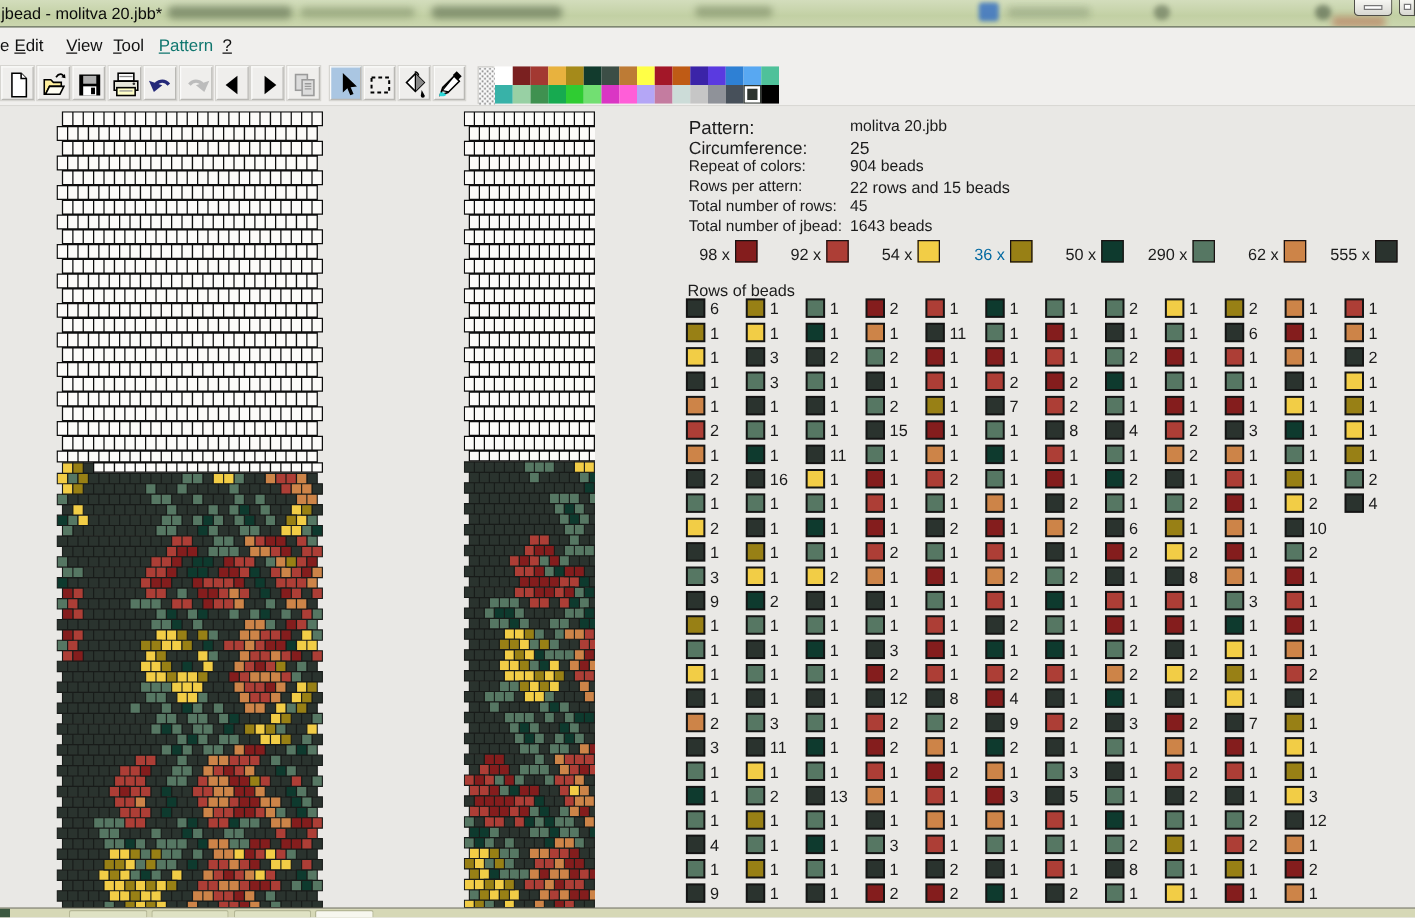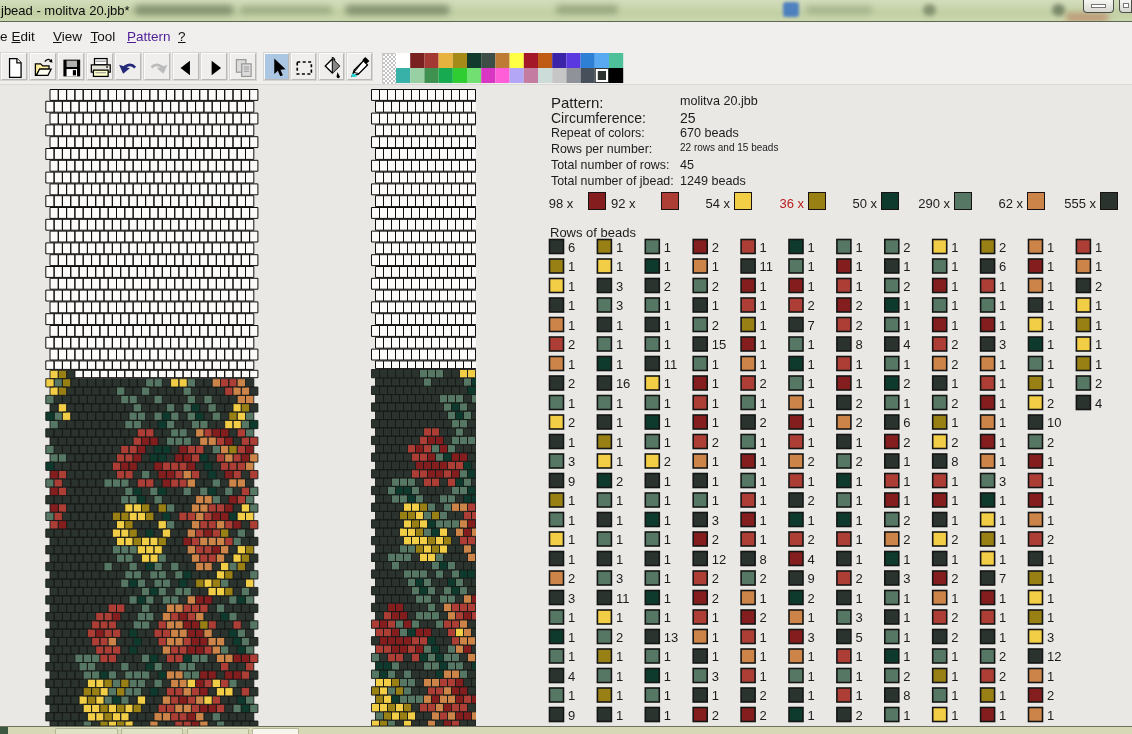--- a/index.html
+++ b/index.html
@@ -18,21 +18,21 @@
       <div style="position:absolute;left:3px;top:3px;width:6px;height:5px;background:#fff;border:1px solid #777"></div>
     </div>
     <div style="position:absolute;left:1px;top:3px;font-size:13px;color:#0a0a0a">jbead - molitva 20.jbb*</div>
   </div>
 <div style="position:absolute;left:0;top:21px;width:1132px;height:1.5px;background:#5e6850"></div>
 <div style="position:absolute;left:0;top:22px;width:1132px;height:63px;background:#f0efed;border-bottom:1px solid #d9d8d4"></div>
 <div style="position:absolute;left:0px;top:29px;font-size:13.5px;color:#111">e</div>
 <div style="position:absolute;left:11.5px;top:29px;font-size:13.5px;color:#111"><u>E</u>dit</div>
 <div style="position:absolute;left:53px;top:29px;font-size:13.5px;color:#111"><u>V</u>iew</div>
 <div style="position:absolute;left:90.5px;top:29px;font-size:13.5px;color:#111"><u>T</u>ool</div>
-<div style="position:absolute;left:127px;top:29px;font-size:13.5px;color:#4c1d95"><u>P</u>attern</div>
+<div style="position:absolute;left:127px;top:29px;font-size:13.5px;color:#0f766e"><u>P</u>attern</div>
 <div style="position:absolute;left:178px;top:29px;font-size:13.5px;color:#111"><u>?</u></div>
 <div style="position:absolute;top:53px;height:27px;background:#efeeec;border:1px solid;border-color:#fbfbfa #b9b8b4 #b9b8b4 #fbfbfa;box-shadow:0 0 0 1px #d6d5d1;left:1px;width:26px"><svg width="26" height="27" viewBox="0.8 0 24.8 25">
       <path d="M8 4h7l4 4v14H8z" fill="#fff" stroke="#000" stroke-width="1.2"></path>
       <path d="M15 4v4h4" fill="#fff" stroke="#000" stroke-width="1.2"></path>
     </svg></div>
 <div style="position:absolute;top:53px;height:27px;background:#efeeec;border:1px solid;border-color:#fbfbfa #b9b8b4 #b9b8b4 #fbfbfa;box-shadow:0 0 0 1px #d6d5d1;left:30px;width:26px"><svg width="26" height="27" viewBox="0.8 0 24.8 25">
       <path d="M5 9v11h12l3-7H9l-2 4V9h5l1.5 2H19" fill="none"></path>
       <path d="M5 20V9h5l2 2h6v3H9l-3 6z" fill="#ffef9e" stroke="#000" stroke-width="1.2"></path>
       <path d="M9 14h11l-3 6H6z" fill="#fffef2" stroke="#000" stroke-width="1.2"></path>
       <path d="M14 7c2-3 5-3 6 0" fill="none" stroke="#000" stroke-width="1.3"></path>
@@ -158,34 +158,34 @@
       <path d="M80.5 414.1h8v8.3h-8zM88.5 414.1h8v8.3h-8zM88.5 430.8h8v8.3h-8zM84.5 439.1h8v8.3h-8zM100.5 439.1h8v8.3h-8zM92.5 455.9h8v8.3h-8zM96.5 464.2h8v8.3h-8zM92.5 505.9h8v8.3h-8zM72.5 514.3h8v8.3h-8zM76.5 522.6h8v8.3h-8zM88.5 531.0h8v8.3h-8zM92.5 539.3h8v8.3h-8zM88.5 547.7h8v8.3h-8zM96.5 547.7h8v8.3h-8zM84.5 556.0h8v8.3h-8zM96.5 564.4h8v8.3h-8zM72.5 581.1h8v8.3h-8zM80.5 581.1h8v8.3h-8zM52.5 589.5h8v8.3h-8zM60.5 589.5h8v8.3h-8zM72.5 597.8h8v8.3h-8zM52.5 606.1h8v8.3h-8zM68.5 606.1h8v8.3h-8zM76.5 606.1h8v8.3h-8zM64.5 614.5h8v8.3h-8zM60.5 622.8h8v8.3h-8zM76.5 622.8h8v8.3h-8zM100.5 622.8h8v8.3h-8zM56.5 631.2h8v5.8h-8z" fill="#cd8448" stroke="#181b19" stroke-width="0.9"></path>
       <path d="M88.5 280.5h8v8.3h-8zM96.5 280.5h8v8.3h-8zM32.5 414.1h8v8.3h-8zM40.5 414.1h8v8.3h-8zM44.5 422.4h8v8.3h-8zM32.5 430.8h8v8.3h-8zM48.5 430.8h8v8.3h-8zM28.5 439.1h8v8.3h-8zM36.5 439.1h8v8.3h-8zM68.5 439.1h8v8.3h-8zM32.5 447.5h8v8.3h-8zM40.5 447.5h8v8.3h-8zM48.5 447.5h8v8.3h-8zM64.5 447.5h8v8.3h-8zM52.5 455.9h8v8.3h-8zM68.5 455.9h8v8.3h-8zM48.5 464.2h8v8.3h-8zM56.5 464.2h8v8.3h-8zM84.5 539.3h8v8.3h-8zM4.5 589.5h8v8.3h-8zM12.5 589.5h8v8.3h-8zM8.5 597.8h8v8.3h-8zM12.5 606.1h8v8.3h-8zM0.5 614.5h8v8.3h-8zM8.5 614.5h8v8.3h-8zM24.5 614.5h8v8.3h-8zM20.5 622.8h8v8.3h-8zM36.5 622.8h8v8.3h-8zM0.5 631.2h8v5.8h-8zM32.5 631.2h8v5.8h-8z" fill="#f2cd46" stroke="#181b19" stroke-width="0.9"></path>
       <path d="M48.5 414.1h8v8.3h-8zM28.5 422.4h8v8.3h-8zM36.5 422.4h8v8.3h-8zM60.5 422.4h8v8.3h-8zM40.5 430.8h8v8.3h-8zM44.5 439.1h8v8.3h-8zM56.5 447.5h8v8.3h-8zM72.5 447.5h8v8.3h-8zM44.5 455.9h8v8.3h-8zM60.5 455.9h8v8.3h-8zM20.5 589.5h8v8.3h-8zM0.5 597.8h8v8.3h-8zM24.5 597.8h8v8.3h-8zM4.5 606.1h8v8.3h-8zM16.5 614.5h8v8.3h-8zM32.5 614.5h8v8.3h-8zM12.5 622.8h8v8.3h-8zM28.5 622.8h8v8.3h-8zM8.5 631.2h8v5.8h-8z" fill="#988015" stroke="#181b19" stroke-width="0.9"></path>
       <path d="M0.5 0.5h8v10.9h-8zM8.5 0.5h8v10.9h-8zM16.5 0.5h8v10.9h-8zM24.5 0.5h8v10.9h-8zM32.5 0.5h8v10.9h-8zM40.5 0.5h8v10.9h-8zM48.5 0.5h8v10.9h-8zM56.5 0.5h8v10.9h-8zM64.5 0.5h8v10.9h-8zM72.5 0.5h8v10.9h-8zM80.5 0.5h8v10.9h-8zM88.5 0.5h8v10.9h-8zM96.5 0.5h8v10.9h-8zM4.5 12.3h8v10.9h-8zM12.5 12.3h8v10.9h-8zM20.5 12.3h8v10.9h-8zM28.5 12.3h8v10.9h-8zM36.5 12.3h8v10.9h-8zM44.5 12.3h8v10.9h-8zM52.5 12.3h8v10.9h-8zM60.5 12.3h8v10.9h-8zM68.5 12.3h8v10.9h-8zM76.5 12.3h8v10.9h-8zM84.5 12.3h8v10.9h-8zM92.5 12.3h8v10.9h-8zM100.5 12.3h8v10.9h-8zM0.5 24.1h8v10.9h-8zM8.5 24.1h8v10.9h-8zM16.5 24.1h8v10.9h-8zM24.5 24.1h8v10.9h-8zM32.5 24.1h8v10.9h-8zM40.5 24.1h8v10.9h-8zM48.5 24.1h8v10.9h-8zM56.5 24.1h8v10.9h-8zM64.5 24.1h8v10.9h-8zM72.5 24.1h8v10.9h-8zM80.5 24.1h8v10.9h-8zM88.5 24.1h8v10.9h-8zM96.5 24.1h8v10.9h-8zM4.5 35.9h8v10.9h-8zM12.5 35.9h8v10.9h-8zM20.5 35.9h8v10.9h-8zM28.5 35.9h8v10.9h-8zM36.5 35.9h8v10.9h-8zM44.5 35.9h8v10.9h-8zM52.5 35.9h8v10.9h-8zM60.5 35.9h8v10.9h-8zM68.5 35.9h8v10.9h-8zM76.5 35.9h8v10.9h-8zM84.5 35.9h8v10.9h-8zM92.5 35.9h8v10.9h-8zM100.5 35.9h8v10.9h-8zM0.5 47.7h8v10.9h-8zM8.5 47.7h8v10.9h-8zM16.5 47.7h8v10.9h-8zM24.5 47.7h8v10.9h-8zM32.5 47.7h8v10.9h-8zM40.5 47.7h8v10.9h-8zM48.5 47.7h8v10.9h-8zM56.5 47.7h8v10.9h-8zM64.5 47.7h8v10.9h-8zM72.5 47.7h8v10.9h-8zM80.5 47.7h8v10.9h-8zM88.5 47.7h8v10.9h-8zM96.5 47.7h8v10.9h-8zM4.5 59.5h8v10.9h-8zM12.5 59.5h8v10.9h-8zM20.5 59.5h8v10.9h-8zM28.5 59.5h8v10.9h-8zM36.5 59.5h8v10.9h-8zM44.5 59.5h8v10.9h-8zM52.5 59.5h8v10.9h-8zM60.5 59.5h8v10.9h-8zM68.5 59.5h8v10.9h-8zM76.5 59.5h8v10.9h-8zM84.5 59.5h8v10.9h-8zM92.5 59.5h8v10.9h-8zM100.5 59.5h8v10.9h-8zM0.5 71.3h8v10.9h-8zM8.5 71.3h8v10.9h-8zM16.5 71.3h8v10.9h-8zM24.5 71.3h8v10.9h-8zM32.5 71.3h8v10.9h-8zM40.5 71.3h8v10.9h-8zM48.5 71.3h8v10.9h-8zM56.5 71.3h8v10.9h-8zM64.5 71.3h8v10.9h-8zM72.5 71.3h8v10.9h-8zM80.5 71.3h8v10.9h-8zM88.5 71.3h8v10.9h-8zM96.5 71.3h8v10.9h-8zM4.5 83.1h8v10.9h-8zM12.5 83.1h8v10.9h-8zM20.5 83.1h8v10.9h-8zM28.5 83.1h8v10.9h-8zM36.5 83.1h8v10.9h-8zM44.5 83.1h8v10.9h-8zM52.5 83.1h8v10.9h-8zM60.5 83.1h8v10.9h-8zM68.5 83.1h8v10.9h-8zM76.5 83.1h8v10.9h-8zM84.5 83.1h8v10.9h-8zM92.5 83.1h8v10.9h-8zM100.5 83.1h8v10.9h-8zM0.5 94.9h8v10.9h-8zM8.5 94.9h8v10.9h-8zM16.5 94.9h8v10.9h-8zM24.5 94.9h8v10.9h-8zM32.5 94.9h8v10.9h-8zM40.5 94.9h8v10.9h-8zM48.5 94.9h8v10.9h-8zM56.5 94.9h8v10.9h-8zM64.5 94.9h8v10.9h-8zM72.5 94.9h8v10.9h-8zM80.5 94.9h8v10.9h-8zM88.5 94.9h8v10.9h-8zM96.5 94.9h8v10.9h-8zM4.5 106.7h8v10.9h-8zM12.5 106.7h8v10.9h-8zM20.5 106.7h8v10.9h-8zM28.5 106.7h8v10.9h-8zM36.5 106.7h8v10.9h-8zM44.5 106.7h8v10.9h-8zM52.5 106.7h8v10.9h-8zM60.5 106.7h8v10.9h-8zM68.5 106.7h8v10.9h-8zM76.5 106.7h8v10.9h-8zM84.5 106.7h8v10.9h-8zM92.5 106.7h8v10.9h-8zM100.5 106.7h8v10.9h-8zM0.5 118.5h8v10.9h-8zM8.5 118.5h8v10.9h-8zM16.5 118.5h8v10.9h-8zM24.5 118.5h8v10.9h-8zM32.5 118.5h8v10.9h-8zM40.5 118.5h8v10.9h-8zM48.5 118.5h8v10.9h-8zM56.5 118.5h8v10.9h-8zM64.5 118.5h8v10.9h-8zM72.5 118.5h8v10.9h-8zM80.5 118.5h8v10.9h-8zM88.5 118.5h8v10.9h-8zM96.5 118.5h8v10.9h-8zM4.5 130.3h8v10.9h-8zM12.5 130.3h8v10.9h-8zM20.5 130.3h8v10.9h-8zM28.5 130.3h8v10.9h-8zM36.5 130.3h8v10.9h-8zM44.5 130.3h8v10.9h-8zM52.5 130.3h8v10.9h-8zM60.5 130.3h8v10.9h-8zM68.5 130.3h8v10.9h-8zM76.5 130.3h8v10.9h-8zM84.5 130.3h8v10.9h-8zM92.5 130.3h8v10.9h-8zM100.5 130.3h8v10.9h-8zM0.5 142.1h8v10.9h-8zM8.5 142.1h8v10.9h-8zM16.5 142.1h8v10.9h-8zM24.5 142.1h8v10.9h-8zM32.5 142.1h8v10.9h-8zM40.5 142.1h8v10.9h-8zM48.5 142.1h8v10.9h-8zM56.5 142.1h8v10.9h-8zM64.5 142.1h8v10.9h-8zM72.5 142.1h8v10.9h-8zM80.5 142.1h8v10.9h-8zM88.5 142.1h8v10.9h-8zM96.5 142.1h8v10.9h-8zM4.5 153.9h8v10.9h-8zM12.5 153.9h8v10.9h-8zM20.5 153.9h8v10.9h-8zM28.5 153.9h8v10.9h-8zM36.5 153.9h8v10.9h-8zM44.5 153.9h8v10.9h-8zM52.5 153.9h8v10.9h-8zM60.5 153.9h8v10.9h-8zM68.5 153.9h8v10.9h-8zM76.5 153.9h8v10.9h-8zM84.5 153.9h8v10.9h-8zM92.5 153.9h8v10.9h-8zM100.5 153.9h8v10.9h-8zM0.5 165.7h8v10.9h-8zM8.5 165.7h8v10.9h-8zM16.5 165.7h8v10.9h-8zM24.5 165.7h8v10.9h-8zM32.5 165.7h8v10.9h-8zM40.5 165.7h8v10.9h-8zM48.5 165.7h8v10.9h-8zM56.5 165.7h8v10.9h-8zM64.5 165.7h8v10.9h-8zM72.5 165.7h8v10.9h-8zM80.5 165.7h8v10.9h-8zM88.5 165.7h8v10.9h-8zM96.5 165.7h8v10.9h-8zM4.5 177.5h8v10.9h-8zM12.5 177.5h8v10.9h-8zM20.5 177.5h8v10.9h-8zM28.5 177.5h8v10.9h-8zM36.5 177.5h8v10.9h-8zM44.5 177.5h8v10.9h-8zM52.5 177.5h8v10.9h-8zM60.5 177.5h8v10.9h-8zM68.5 177.5h8v10.9h-8zM76.5 177.5h8v10.9h-8zM84.5 177.5h8v10.9h-8zM92.5 177.5h8v10.9h-8zM100.5 177.5h8v10.9h-8zM0.5 189.3h8v10.9h-8zM8.5 189.3h8v10.9h-8zM16.5 189.3h8v10.9h-8zM24.5 189.3h8v10.9h-8zM32.5 189.3h8v10.9h-8zM40.5 189.3h8v10.9h-8zM48.5 189.3h8v10.9h-8zM56.5 189.3h8v10.9h-8zM64.5 189.3h8v10.9h-8zM72.5 189.3h8v10.9h-8zM80.5 189.3h8v10.9h-8zM88.5 189.3h8v10.9h-8zM96.5 189.3h8v10.9h-8zM4.5 201.1h8v10.9h-8zM12.5 201.1h8v10.9h-8zM20.5 201.1h8v10.9h-8zM28.5 201.1h8v10.9h-8zM36.5 201.1h8v10.9h-8zM44.5 201.1h8v10.9h-8zM52.5 201.1h8v10.9h-8zM60.5 201.1h8v10.9h-8zM68.5 201.1h8v10.9h-8zM76.5 201.1h8v10.9h-8zM84.5 201.1h8v10.9h-8zM92.5 201.1h8v10.9h-8zM100.5 201.1h8v10.9h-8zM0.5 212.9h8v10.9h-8zM8.5 212.9h8v10.9h-8zM16.5 212.9h8v10.9h-8zM24.5 212.9h8v10.9h-8zM32.5 212.9h8v10.9h-8zM40.5 212.9h8v10.9h-8zM48.5 212.9h8v10.9h-8zM56.5 212.9h8v10.9h-8zM64.5 212.9h8v10.9h-8zM72.5 212.9h8v10.9h-8zM80.5 212.9h8v10.9h-8zM88.5 212.9h8v10.9h-8zM96.5 212.9h8v10.9h-8zM4.5 224.7h8v10.9h-8zM12.5 224.7h8v10.9h-8zM20.5 224.7h8v10.9h-8zM28.5 224.7h8v10.9h-8zM36.5 224.7h8v10.9h-8zM44.5 224.7h8v10.9h-8zM52.5 224.7h8v10.9h-8zM60.5 224.7h8v10.9h-8zM68.5 224.7h8v10.9h-8zM76.5 224.7h8v10.9h-8zM84.5 224.7h8v10.9h-8zM92.5 224.7h8v10.9h-8zM100.5 224.7h8v10.9h-8zM0.5 236.5h8v10.9h-8zM8.5 236.5h8v10.9h-8zM16.5 236.5h8v10.9h-8zM24.5 236.5h8v10.9h-8zM32.5 236.5h8v10.9h-8zM40.5 236.5h8v10.9h-8zM48.5 236.5h8v10.9h-8zM56.5 236.5h8v10.9h-8zM64.5 236.5h8v10.9h-8zM72.5 236.5h8v10.9h-8zM80.5 236.5h8v10.9h-8zM88.5 236.5h8v10.9h-8zM96.5 236.5h8v10.9h-8zM4.5 248.3h8v10.9h-8zM12.5 248.3h8v10.9h-8zM20.5 248.3h8v10.9h-8zM28.5 248.3h8v10.9h-8zM36.5 248.3h8v10.9h-8zM44.5 248.3h8v10.9h-8zM52.5 248.3h8v10.9h-8zM60.5 248.3h8v10.9h-8zM68.5 248.3h8v10.9h-8zM76.5 248.3h8v10.9h-8zM84.5 248.3h8v10.9h-8zM92.5 248.3h8v10.9h-8zM100.5 248.3h8v10.9h-8zM0.5 260.1h8v10.9h-8zM8.5 260.1h8v10.9h-8zM16.5 260.1h8v10.9h-8zM24.5 260.1h8v10.9h-8zM32.5 260.1h8v10.9h-8zM40.5 260.1h8v10.9h-8zM48.5 260.1h8v10.9h-8zM56.5 260.1h8v10.9h-8zM64.5 260.1h8v10.9h-8zM72.5 260.1h8v10.9h-8zM80.5 260.1h8v10.9h-8zM88.5 260.1h8v10.9h-8zM96.5 260.1h8v10.9h-8zM4.5 271.9h8v7.7h-8zM12.5 271.9h8v7.7h-8zM20.5 271.9h8v7.7h-8zM28.5 271.9h8v7.7h-8zM36.5 271.9h8v7.7h-8zM44.5 271.9h8v7.7h-8zM52.5 271.9h8v7.7h-8zM60.5 271.9h8v7.7h-8zM68.5 271.9h8v7.7h-8zM76.5 271.9h8v7.7h-8zM84.5 271.9h8v7.7h-8zM92.5 271.9h8v7.7h-8zM100.5 271.9h8v7.7h-8z" fill="#fcfbf9" stroke="#0d0d0d" stroke-width="1"></path>
     </svg></div>
 <div class="lbl" style="left:551px;top:94px;font-size:15px">Pattern:</div>
 <div class="lbl" style="left:680px;top:94px;font-size:12.6px">molitva 20.jbb</div>
 <div class="lbl" style="left:551px;top:110px;font-size:14px">Circumference:</div>
 <div class="lbl" style="left:680px;top:110px;font-size:14px">25</div>
 <div class="lbl" style="left:551px;top:126px;font-size:12.4px">Repeat of colors:</div>
-<div class="lbl" style="left:680px;top:126px;font-size:12.6px">670 beads</div>
-<div class="lbl" style="left:551px;top:142px;font-size:12.4px">Rows per number:</div>
-<div class="lbl" style="left:680px;top:142px;font-size:10px">22 rows and 15 beads</div>
+<div class="lbl" style="left:680px;top:126px;font-size:12.6px">904 beads</div>
+<div class="lbl" style="left:551px;top:142px;font-size:12.4px">Rows per attern:</div>
+<div class="lbl" style="left:680px;top:142px;font-size:13px">22 rows and 15 beads</div>
 <div class="lbl" style="left:551px;top:158px;font-size:12.4px">Total number of rows:</div>
 <div class="lbl" style="left:680px;top:158px;font-size:12.6px">45</div>
 <div class="lbl" style="left:551px;top:174px;font-size:12.4px">Total number of jbead:</div>
-<div class="lbl" style="left:680px;top:174px;font-size:12.6px">1249 beads</div>
-<div style="position:absolute;left:538px;top:196px;width:46px;text-align:center;font-size:13px;color:#1c1c1c">98 x</div>
+<div class="lbl" style="left:680px;top:174px;font-size:12.6px">1643 beads</div>
+<div style="position:absolute;left:538px;top:196px;width:46px;text-align:right;font-size:13px;color:#1c1c1c">98 x</div>
 <div style="position:absolute;left:588px;top:192px;width:18px;height:18px;background:#841d1d;border:1.8px solid #1a1212"></div>
-<div style="position:absolute;left:611px;top:196px;width:46px;text-align:left;font-size:13px;color:#1c1c1c">92 x</div>
+<div style="position:absolute;left:611px;top:196px;width:46px;text-align:right;font-size:13px;color:#1c1c1c">92 x</div>
 <div style="position:absolute;left:661px;top:192px;width:18px;height:18px;background:#ad3e36;border:1.8px solid #1a1212"></div>
 <div style="position:absolute;left:684px;top:196px;width:46px;text-align:right;font-size:13px;color:#1c1c1c">54 x</div>
 <div style="position:absolute;left:734px;top:192px;width:18px;height:18px;background:#f2cd46;border:1.8px solid #1a1212"></div>
-<div style="position:absolute;left:758px;top:196px;width:46px;text-align:right;font-size:13px;color:#b91c1c">36 x</div>
+<div style="position:absolute;left:758px;top:196px;width:46px;text-align:right;font-size:13px;color:#0369a1">36 x</div>
 <div style="position:absolute;left:808px;top:192px;width:18px;height:18px;background:#988015;border:1.8px solid #1a1212"></div>
 <div style="position:absolute;left:831px;top:196px;width:46px;text-align:right;font-size:13px;color:#1c1c1c">50 x</div>
 <div style="position:absolute;left:881px;top:192px;width:18px;height:18px;background:#0e3a2e;border:1.8px solid #1a1212"></div>
 <div style="position:absolute;left:904px;top:196px;width:46px;text-align:right;font-size:13px;color:#1c1c1c">290 x</div>
 <div style="position:absolute;left:954px;top:192px;width:18px;height:18px;background:#567763;border:1.8px solid #1a1212"></div>
 <div style="position:absolute;left:977px;top:196px;width:46px;text-align:right;font-size:13px;color:#1c1c1c">62 x</div>
 <div style="position:absolute;left:1027px;top:192px;width:18px;height:18px;background:#cd8448;border:1.8px solid #1a1212"></div>
 <div style="position:absolute;left:1050px;top:196px;width:46px;text-align:right;font-size:13px;color:#1c1c1c">555 x</div>
 <div style="position:absolute;left:1100px;top:192px;width:18px;height:18px;background:#2a332e;border:1.8px solid #1a1212"></div>
 <div class="lbl" style="left:550px;top:225px">Rows of beads</div>

